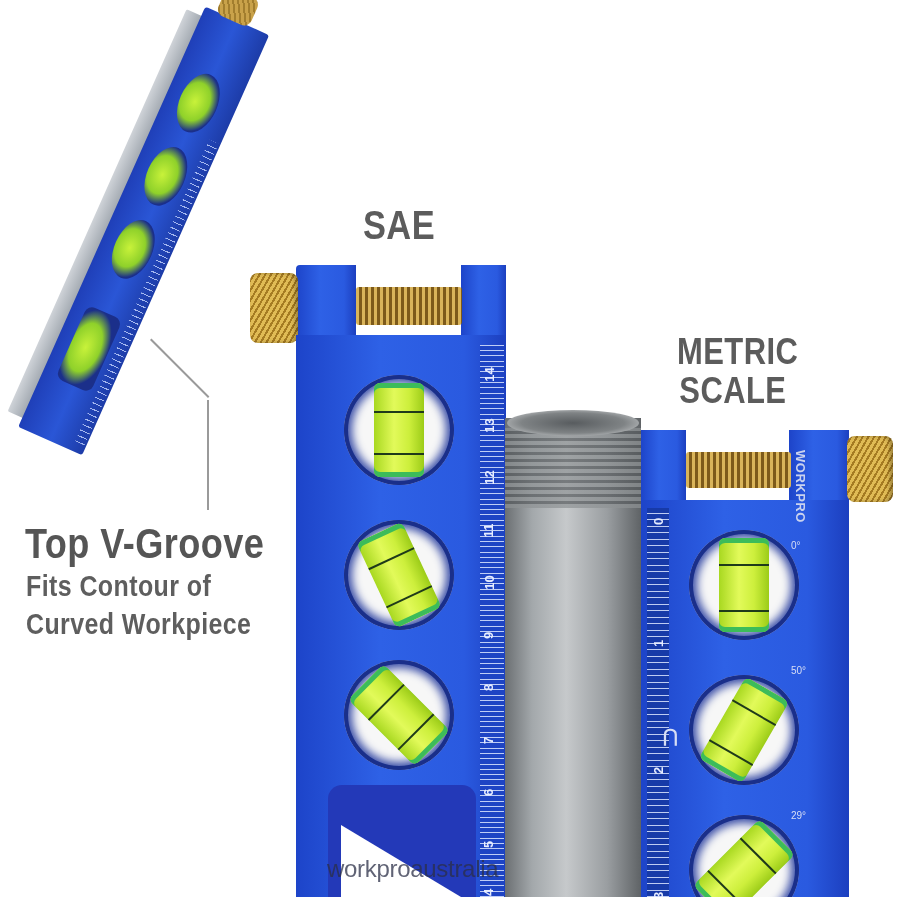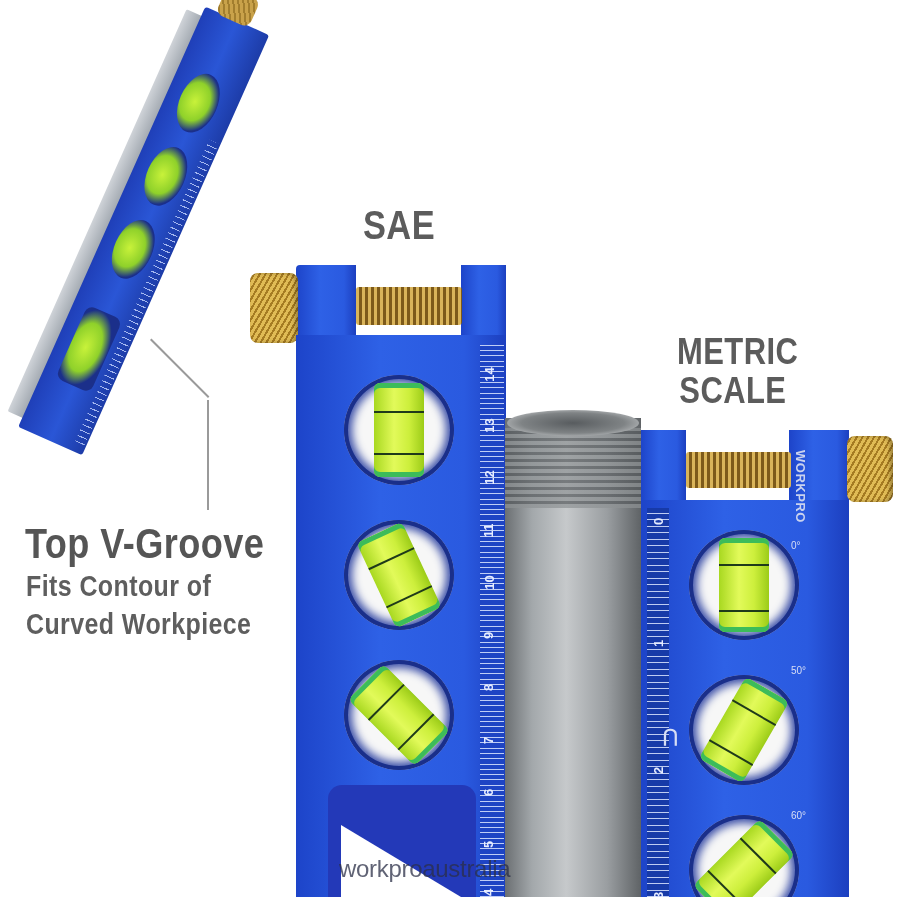--- a/index.html
+++ b/index.html
@@ -59,21 +59,21 @@
   #metric-level { left:641px; top:430px; width:215px; height:467px; }
   .m-top-left { position:absolute; left:0; top:0; width:45px; height:75px; }
   .m-top-right { position:absolute; left:148px; top:0; width:60px; height:75px; }
   .m-main { position:absolute; left:0; top:70px; width:208px; height:397px; }
   .workpro { position:absolute; left:152px; top:20px; color:#c9d2ee; font-weight:bold; font-size:13px;
              writing-mode:vertical-rl; letter-spacing:0.5px; }
   .angle-mark { position:absolute; color:#d7def5; font-size:10px; }
   .magnet { position:absolute; left:22px; top:225px; color:#d7def5; font-size:18px; font-weight:bold; }
 
   
-  #watermark { left:339px; top:855px; font-size:24px; color:#2b2f47; opacity:0.75; letter-spacing:-0.3px; }
+  #watermark { left:327px; top:855px; font-size:24px; color:#2b2f47; opacity:0.75; letter-spacing:-0.3px; }
 </style>
 </head>
 <body>
 
 <div id="angled-level" class="abs">
   <div class="al-silver"></div>
   <div class="al-body">
     <div class="al-hole" style="top:60px"></div>
     <div class="al-hole" style="top:140px"></div>
     <div class="al-hole" style="top:220px"></div>
@@ -172,18 +172,18 @@
     </div>
     <div class="vial-hole" style="left:48px;top:315px">
       <div class="vial" style="transform:rotate(45deg)">
         <div class="ring" style="top:26px"></div>
           <div class="ring" style="top:72px"></div>
       </div>
     </div>
     <span class="magnet">⋂</span>
     <span class="angle-mark" style="left:150px;top:40px">0°</span>
     <span class="angle-mark" style="left:150px;top:165px">50°</span>
-    <span class="angle-mark" style="left:150px;top:310px">60°</span>
+    <span class="angle-mark" style="left:150px;top:310px">29°</span>
   </div>
   <div class="workpro">WORKPRO</div>
 </div>
 
 <div id="watermark" class="abs">workproaustralia</div>
 
 </body></html>

